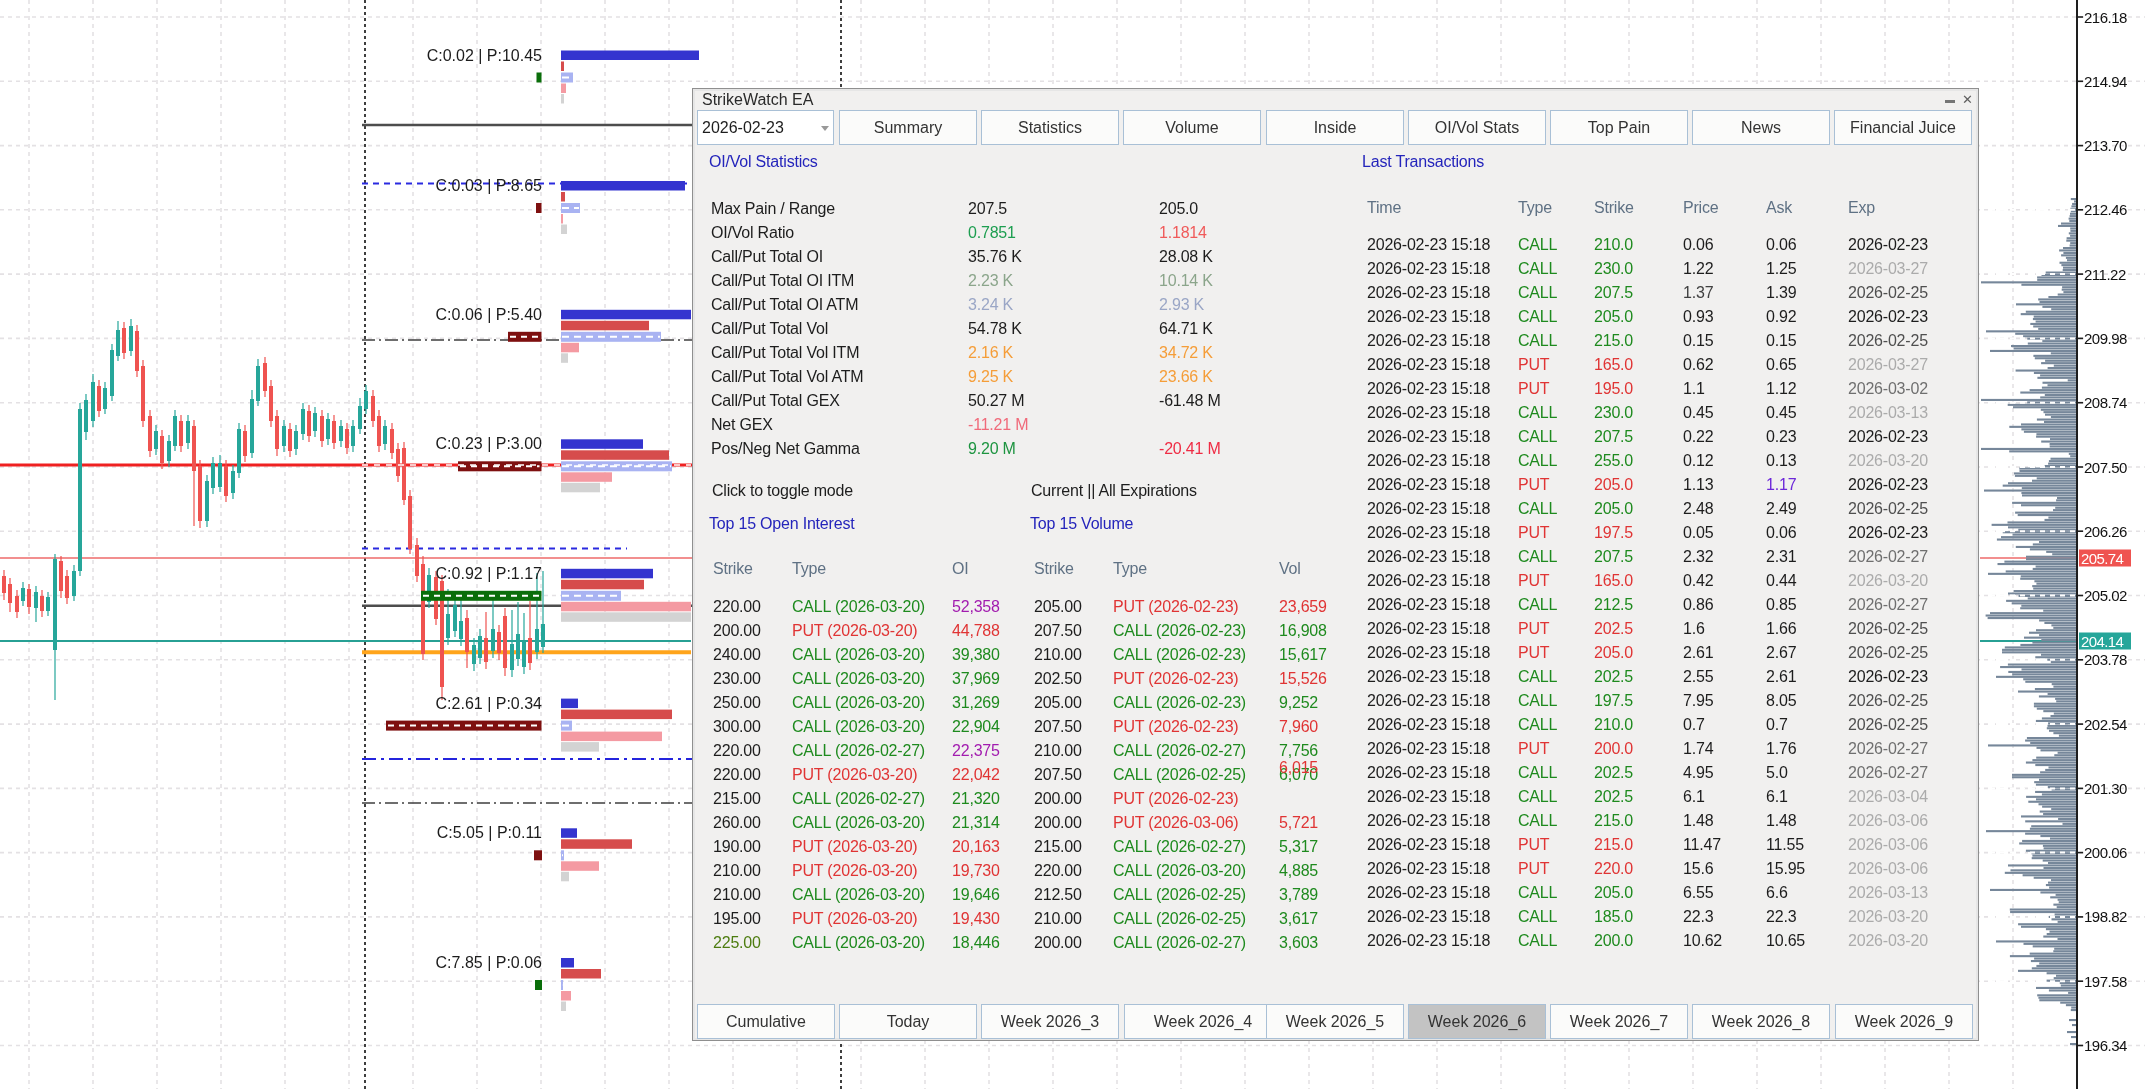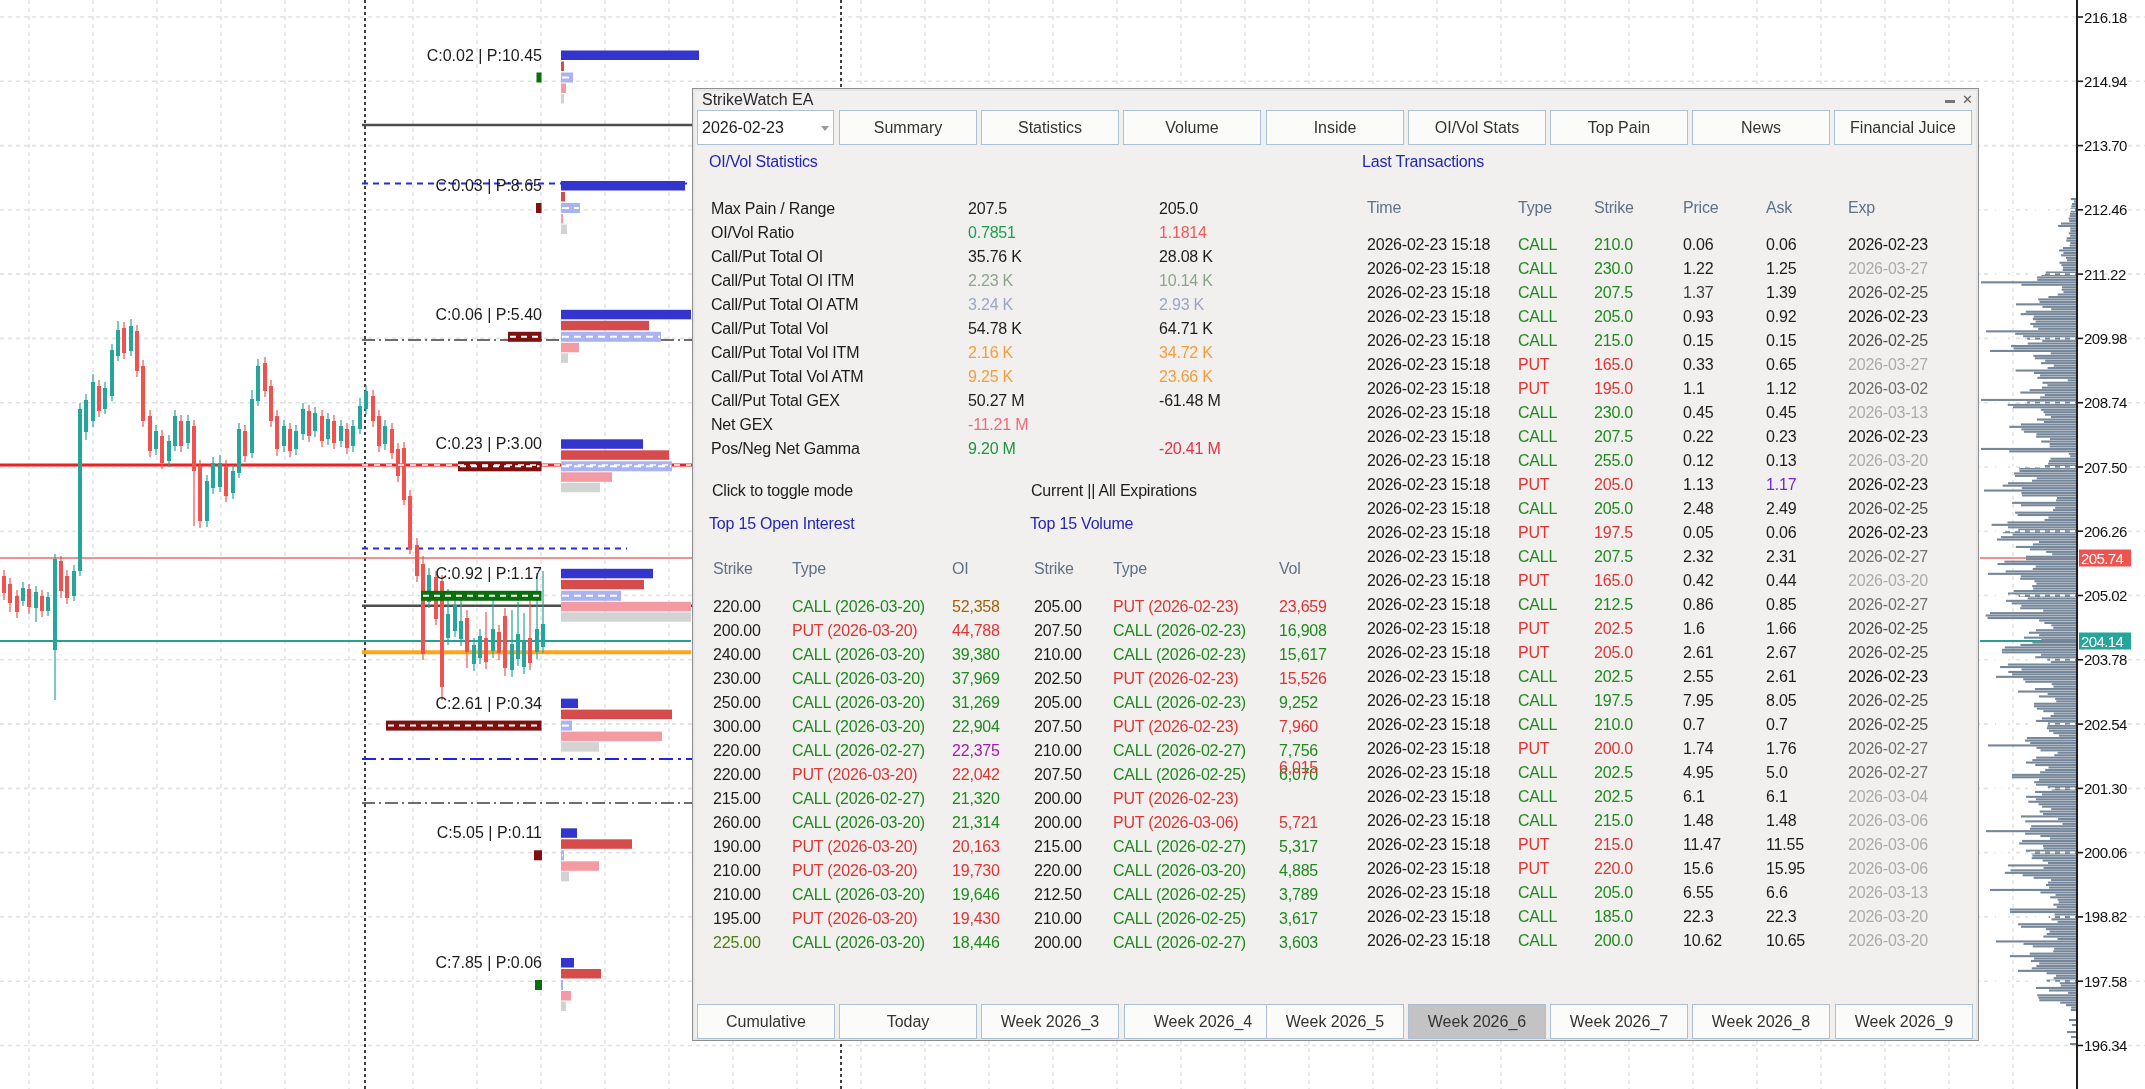--- a/index.html
+++ b/index.html
@@ -779,21 +779,21 @@
 <span class="c" style="left:16px;top:426px;color:#2424bb">Top 15 Open Interest</span>
 <span class="c" style="left:337px;top:426px;color:#2424bb">Top 15 Volume</span>
 <span class="c" style="left:20px;top:471px;color:#5f7184">Strike</span>
 <span class="c" style="left:99px;top:471px;color:#5f7184">Type</span>
 <span class="c" style="left:259px;top:471px;color:#5f7184">OI</span>
 <span class="c" style="left:341px;top:471px;color:#5f7184">Strike</span>
 <span class="c" style="left:420px;top:471px;color:#5f7184">Type</span>
 <span class="c" style="left:586px;top:471px;color:#5f7184">Vol</span>
 <span class="c" style="left:20px;top:508.5px;color:#1d1d1d">220.00</span>
 <span class="c" style="left:99px;top:508.5px;color:#1e8a1e">CALL (2026-03-20)</span>
-<span class="c" style="left:259px;top:508.5px;color:#a16207">52,358</span>
+<span class="c" style="left:259px;top:508.5px;color:#a21caf">52,358</span>
 <span class="c" style="left:20px;top:532.5px;color:#1d1d1d">200.00</span>
 <span class="c" style="left:99px;top:532.5px;color:#e03434">PUT (2026-03-20)</span>
 <span class="c" style="left:259px;top:532.5px;color:#e03434">44,788</span>
 <span class="c" style="left:20px;top:556.5px;color:#1d1d1d">240.00</span>
 <span class="c" style="left:99px;top:556.5px;color:#1e8a1e">CALL (2026-03-20)</span>
 <span class="c" style="left:259px;top:556.5px;color:#1e8a1e">39,380</span>
 <span class="c" style="left:20px;top:580.5px;color:#1d1d1d">230.00</span>
 <span class="c" style="left:99px;top:580.5px;color:#1e8a1e">CALL (2026-03-20)</span>
 <span class="c" style="left:259px;top:580.5px;color:#1e8a1e">37,969</span>
 <span class="c" style="left:20px;top:604.5px;color:#1d1d1d">250.00</span>
@@ -906,21 +906,21 @@
 <span class="c" style="left:1155px;top:219px;color:#1d1d1d">2026-02-23</span>
 <span class="c" style="left:674px;top:243px;color:#1d1d1d">2026-02-23 15:18</span>
 <span class="c" style="left:825px;top:243px;color:#1e8a1e">CALL</span>
 <span class="c" style="left:901px;top:243px;color:#1e8a1e">215.0</span>
 <span class="c" style="left:990px;top:243px;color:#1d1d1d">0.15</span>
 <span class="c" style="left:1073px;top:243px;color:#1d1d1d">0.15</span>
 <span class="c" style="left:1155px;top:243px;color:#4f4f4f">2026-02-25</span>
 <span class="c" style="left:674px;top:267px;color:#1d1d1d">2026-02-23 15:18</span>
 <span class="c" style="left:825px;top:267px;color:#e03434">PUT</span>
 <span class="c" style="left:901px;top:267px;color:#e03434">165.0</span>
-<span class="c" style="left:990px;top:267px;color:#1d1d1d">0.33</span>
+<span class="c" style="left:990px;top:267px;color:#1d1d1d">0.62</span>
 <span class="c" style="left:1073px;top:267px;color:#1d1d1d">0.65</span>
 <span class="c" style="left:1155px;top:267px;color:#ababab">2026-03-27</span>
 <span class="c" style="left:674px;top:291px;color:#1d1d1d">2026-02-23 15:18</span>
 <span class="c" style="left:825px;top:291px;color:#e03434">PUT</span>
 <span class="c" style="left:901px;top:291px;color:#e03434">195.0</span>
 <span class="c" style="left:990px;top:291px;color:#1d1d1d">1.1</span>
 <span class="c" style="left:1073px;top:291px;color:#1d1d1d">1.12</span>
 <span class="c" style="left:1155px;top:291px;color:#6f6f6f">2026-03-02</span>
 <span class="c" style="left:674px;top:315px;color:#1d1d1d">2026-02-23 15:18</span>
 <span class="c" style="left:825px;top:315px;color:#1e8a1e">CALL</span>

